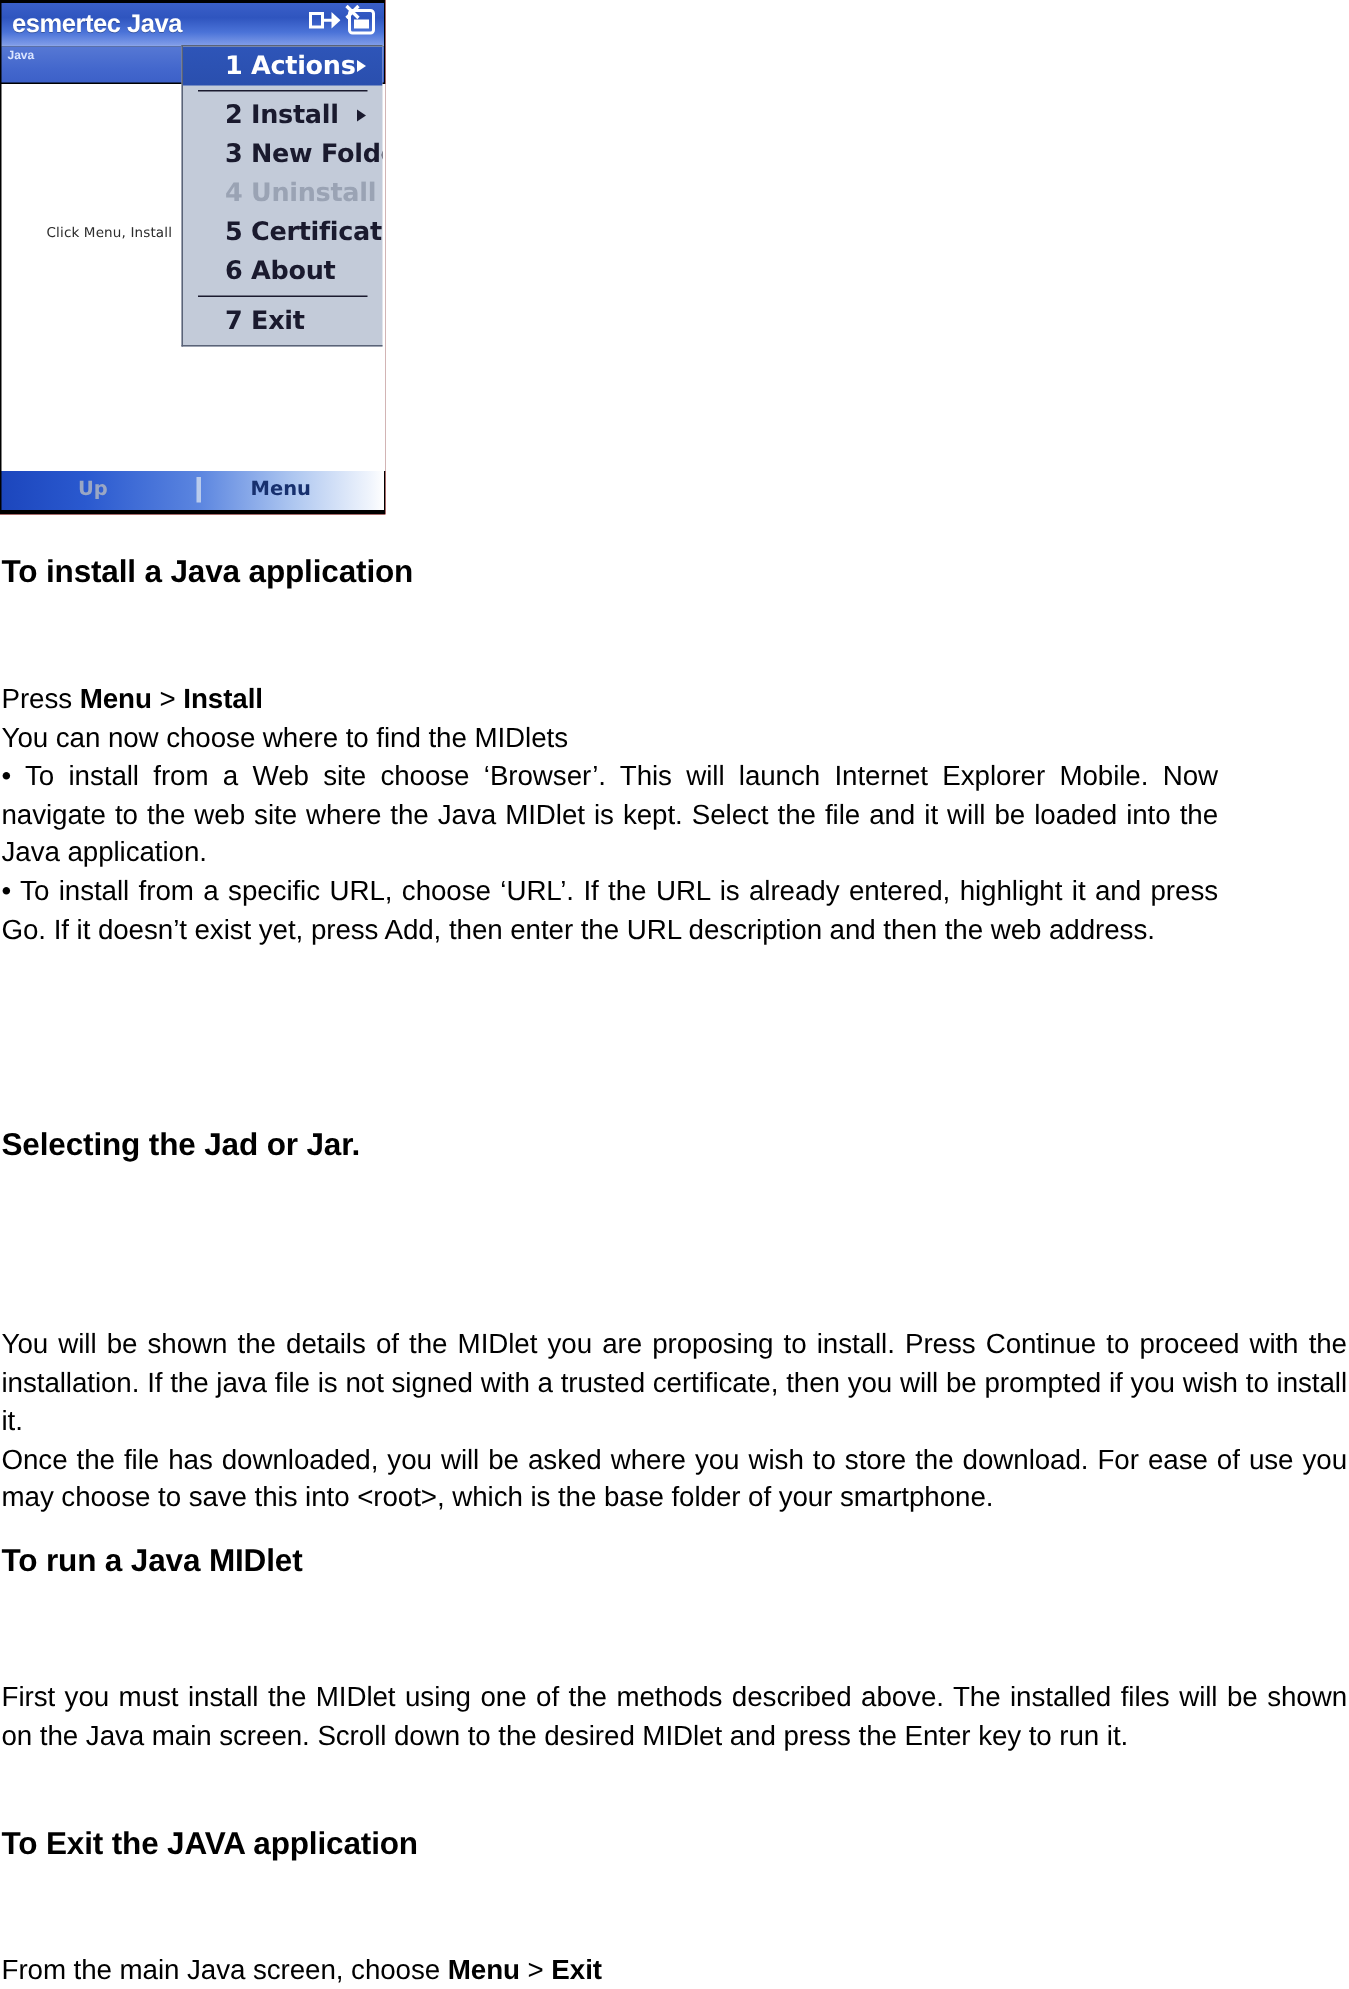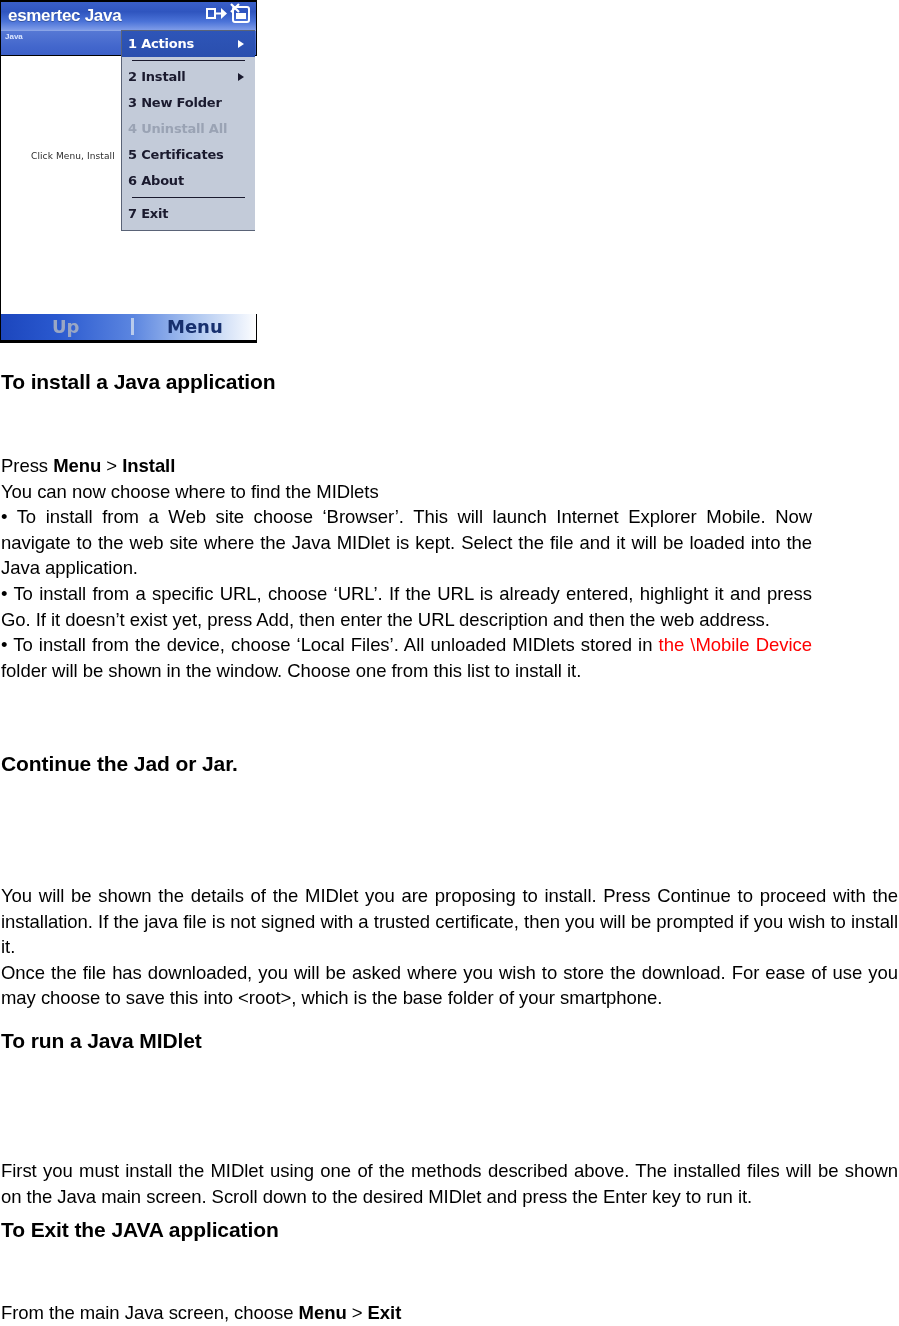--- a/index.html
+++ b/index.html
@@ -117,24 +117,24 @@
     border: 1px solid #5a6377;
     border-right: none;
     box-sizing: border-box;
     padding-bottom: 3px;
     overflow: hidden;
   }
   .menu-item {
     position: relative;
     height: 26px;
     line-height: 26px;
-    font-size: 13px;
+    font-size: 17px;
     font-weight: bold;
     color: #1a1a2e;
-    padding-left: 6px;
+    padding-left: 28px;
     white-space: nowrap;
     font-family: "DejaVu Sans", sans-serif;
     letter-spacing: -0.2px;
   }
   .menu-item.selected {
     background: linear-gradient(to bottom, #2e55b8 0%, #2a4fae 100%);
     color: #ffffff;
   }
   .menu-item.disabled {
     color: #9aa3b4;
@@ -164,21 +164,21 @@
     width: 255px;
     height: 26px;
     background: linear-gradient(to right, #1c46bd 0%, #2a59cf 22%, #5c86e0 52%, #adc6f0 76%, #f2f6fd 97%, #ffffff 100%);
     overflow: hidden;
   }
   .softkey {
     position: absolute;
     top: 0;
     height: 26px;
     line-height: 26px;
-    font-size: 18px;
+    font-size: 13px;
     font-weight: bold;
     font-family: "DejaVu Sans", sans-serif;
     white-space: nowrap;
   }
   .softkey-left { left: 51px; color: #9aa7c4; }
   .softkey-right { left: 166px; color: #17306e; }
   .softkey-divider {
     position: absolute;
     left: 130px;
     top: 4px;
@@ -211,21 +211,21 @@
   }
   .just { text-align: justify; }
   .red { color: #ff0000; }
   b { font-weight: bold; }
 
   .blk-h1 { position: absolute; left: 1px; top: 27px; }
   .blk-p1 { position: absolute; left: 1px; top: 110px; width: 811px; }
   .blk-h2 { position: absolute; left: 1px; top: 409px; }
   .blk-p2 { position: absolute; left: 1px; top: 500px; width: 897px; margin-top: 40px; }
   .blk-h3 { position: absolute; left: 1px; top: 686px; }
-  .blk-p3 { position: absolute; left: 1px; top: 775px; width: 897px; margin-top: 40px; }
+  .blk-p3 { position: absolute; left: 1px; top: 775px; width: 897px; }
   .blk-h4 { position: absolute; left: 1px; top: 875px; }
   .blk-p4 { position: absolute; left: 1px; top: 957px; width: 897px; }
 </style>
 </head>
 <body>
 
 <div class="phone-shot">
   <div class="phone-frame"></div>
 
   <div class="title-bar">
@@ -295,24 +295,23 @@
 
 <div class="doc">
 
   <h2 class="doc-h blk-h1">To install a Java application</h2>
 
   <div class="blk-p1">
     <p class="doc-p"><span>Press </span><b>Menu</b><span> &gt; </span><b>Install</b></p>
     <p class="doc-p">You can now choose where to find the MIDlets</p>
     <p class="doc-p just">•  To install from a Web site choose ‘Browser’. This will launch Internet Explorer Mobile. Now navigate to the web site where the Java MIDlet is kept. Select the file and it will be loaded into the Java application.</p>
     <p class="doc-p just">•  To install from a specific URL, choose ‘URL’. If the URL is already entered, highlight it and press Go. If it doesn’t exist yet, press Add, then enter the URL description and then the web address.</p>
-    <p class="doc-p just"><span>•  To install from the device, choose ‘Local Files’. All unloaded MIDlets stored in </span><span class="red">the \Mobile Device</span><span> folder will be shown in the window. Choose one from this list to install it.</span></p>
-  </div>
-
-  <h2 class="doc-h blk-h2">Continue the Jad or Jar.</h2>
+  </div>
+
+  <h2 class="doc-h blk-h2">Selecting the Jad or Jar.</h2>
 
   <div class="blk-p2">
     <p class="doc-p just">You will be shown the details of the MIDlet you are proposing to install. Press Continue to proceed with the installation. If the java file is not signed with a trusted certificate, then you will be prompted if you wish to install it.</p>
     <p class="doc-p just">Once the file has downloaded, you will be asked where you wish to store the download. For ease of use you may choose to save this into &lt;root&gt;, which is the base folder of your smartphone.</p>
   </div>
 
   <h2 class="doc-h blk-h3">To run a Java MIDlet</h2>
 
   <div class="blk-p3">
     <p class="doc-p just">First you must install the MIDlet using one of the methods described above. The installed files will be shown on the Java main screen. Scroll down to the desired MIDlet and press the Enter key to run it.</p>

